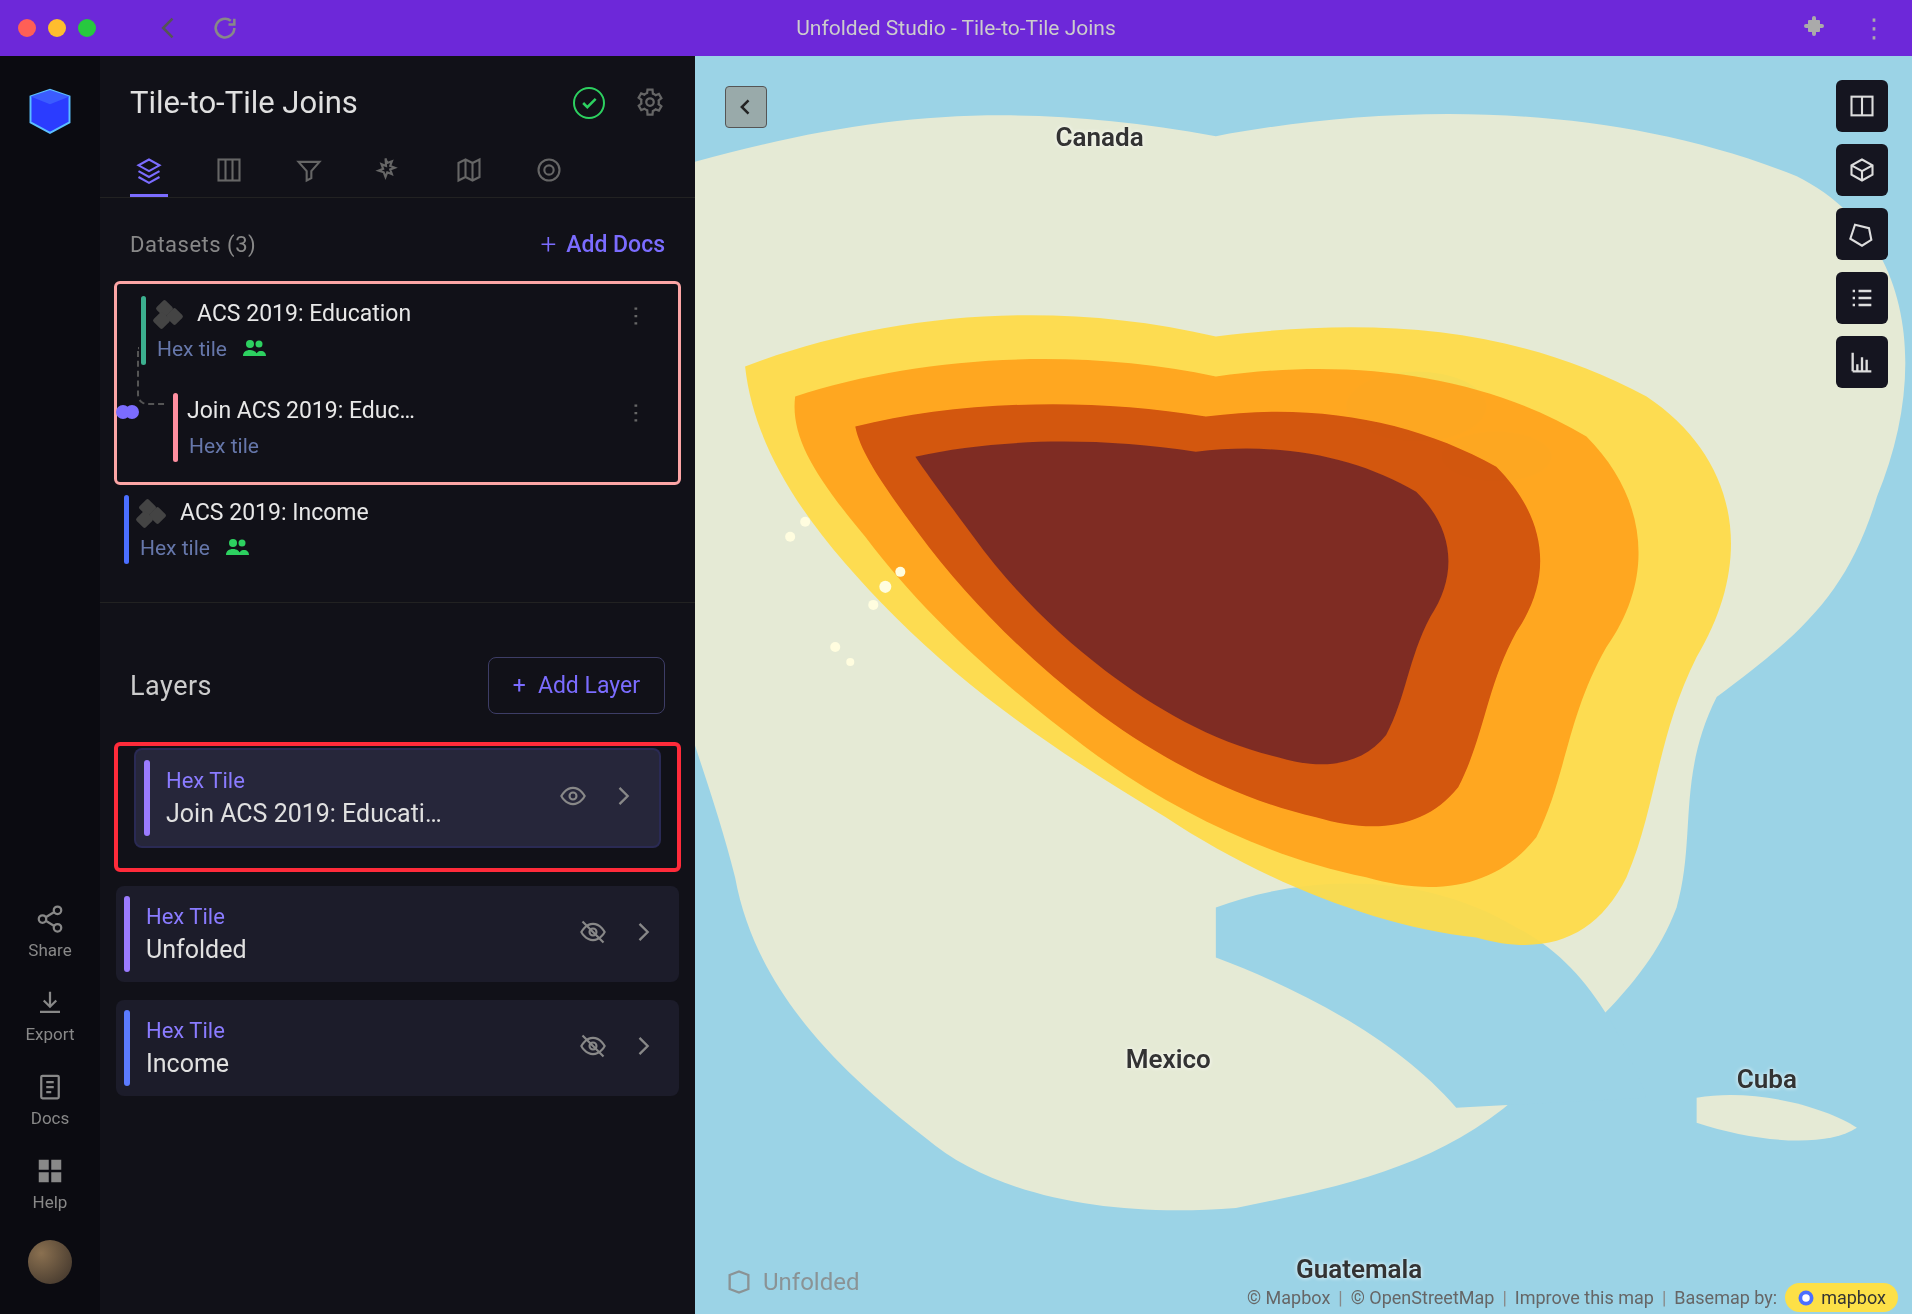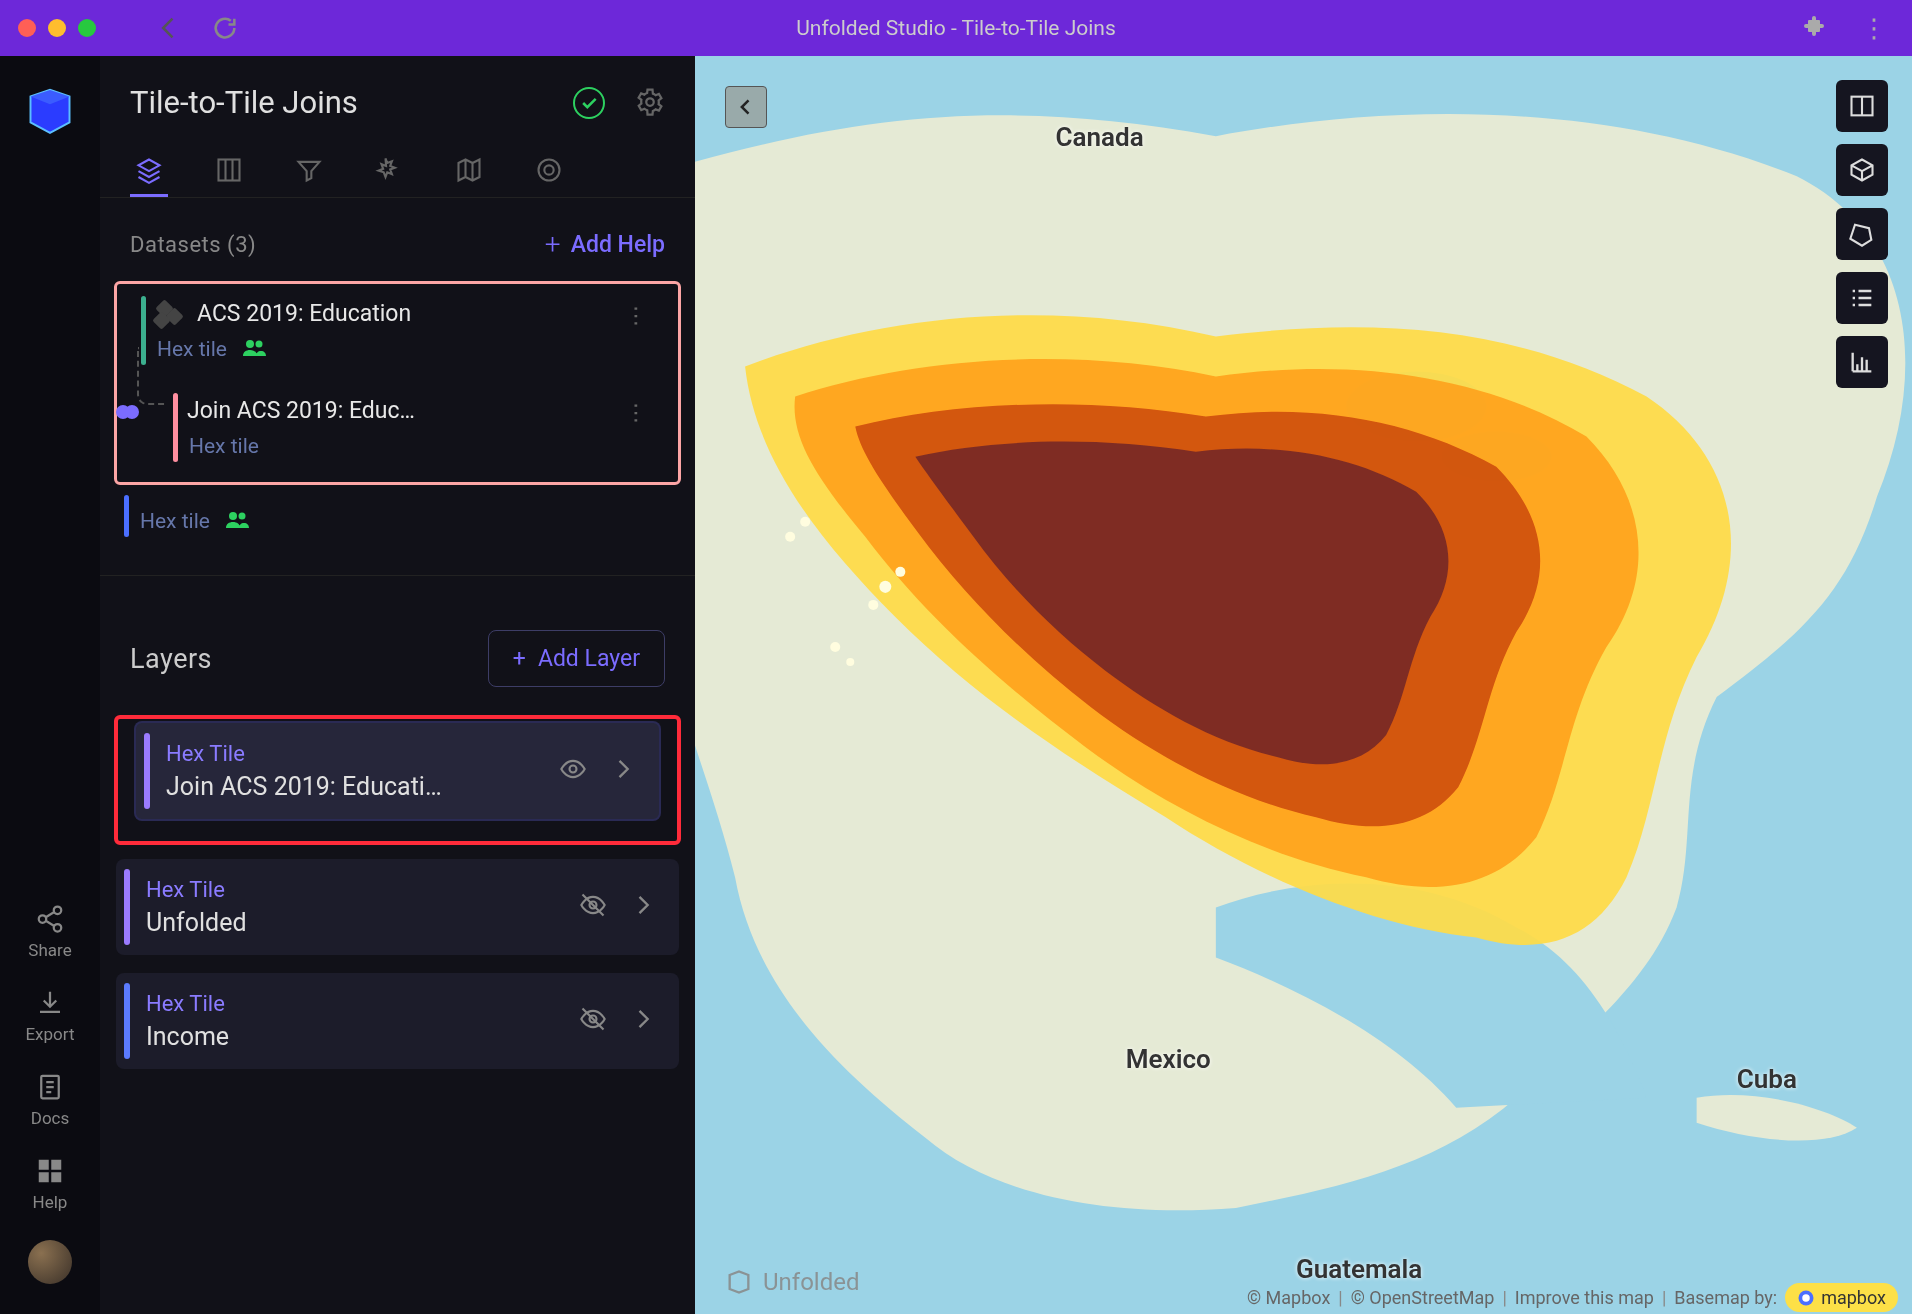--- a/index.html
+++ b/index.html
@@ -262,21 +262,21 @@
             <circle cx="12" cy="12" r="9"></circle>
             <circle cx="12" cy="12" r="4"></circle>
           </svg>
         </div>
     </div>
 
     <div class="section-head">
       <div class="section-label">Datasets (3)</div>
       <div class="add-link">
         <span class="plus">+</span>
-        <span>Add Help</span>
+        <span>Add Docs</span>
       </div>
     </div>
 
     <div class="highlight-box">
       <div class="dataset-card">
         <div class="ds-bar teal"></div>
         <div class="ds-top">
           <div class="ds-ico">
               <div class="hex a"></div>
               <div class="hex b"></div>
@@ -307,20 +307,28 @@
         </div>
         <div class="ds-sub">
           <span class="ds-type">Hex tile</span>
         </div>
         <div class="ds-more">⋯</div>
       </div>
     </div>
 
     <div class="dataset-card">
       <div class="ds-bar blue"></div>
+      <div class="ds-top">
+        <div class="ds-ico">
+            <div class="hex a"></div>
+            <div class="hex b"></div>
+            <div class="hex c"></div>
+          </div>
+        <div class="ds-name">ACS 2019: Income</div>
+      </div>
       <div class="ds-sub">
         <span class="ds-type">Hex tile</span>
         <span class="ds-people"><svg width="24" height="18" viewBox="0 0 24 18" fill="currentColor">
               <circle cx="7" cy="6" r="4"></circle>
               <circle cx="16" cy="6" r="3.5"></circle>
               <path d="M0 18c0-4 3-6 7-6s7 2 7 6M13 18c0-3 2-5 5-5s5 2 5 5"></path>
             </svg></span>
       </div>
     </div>
 

